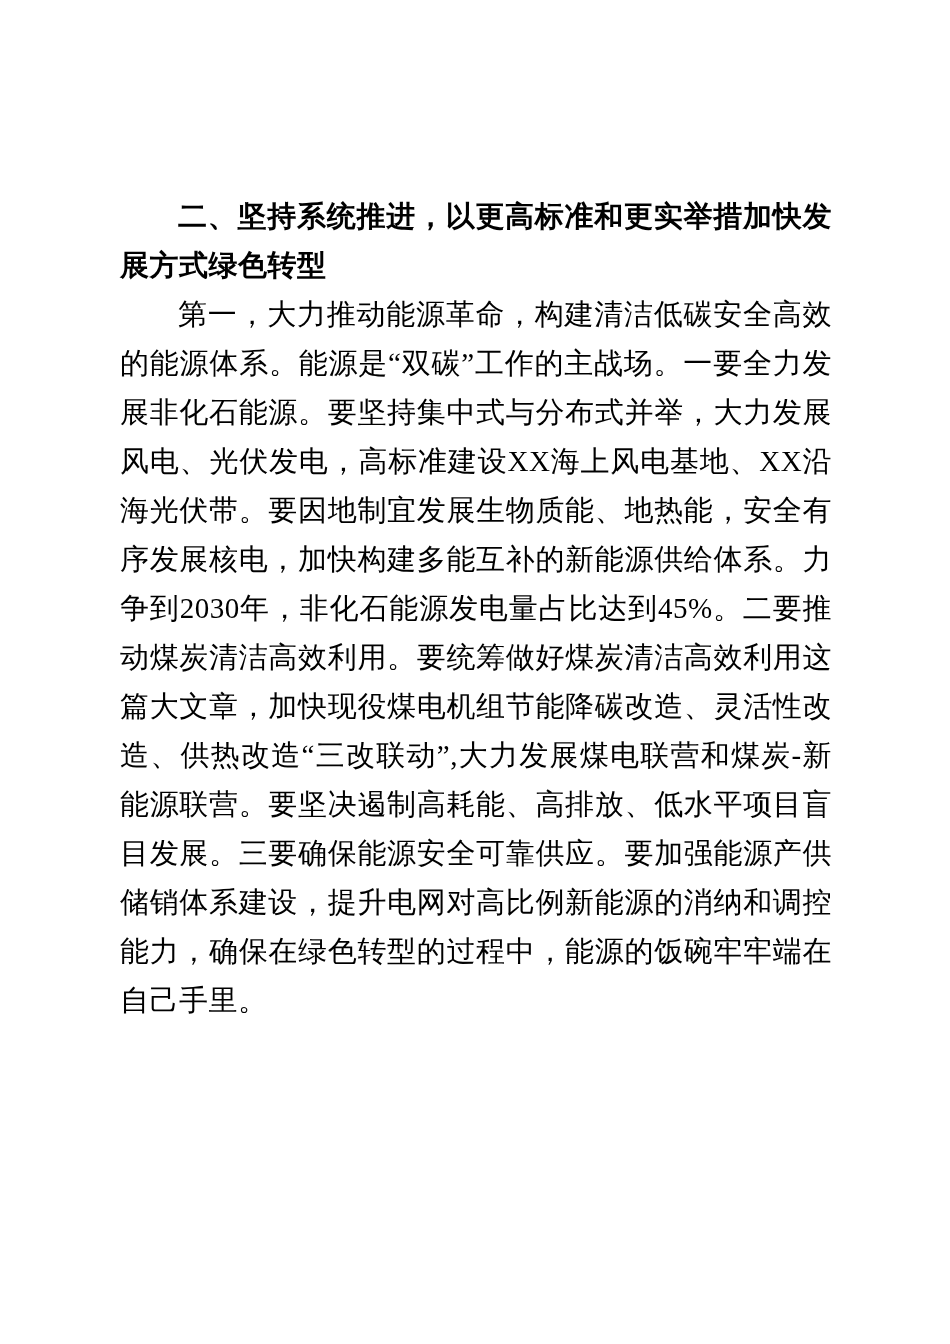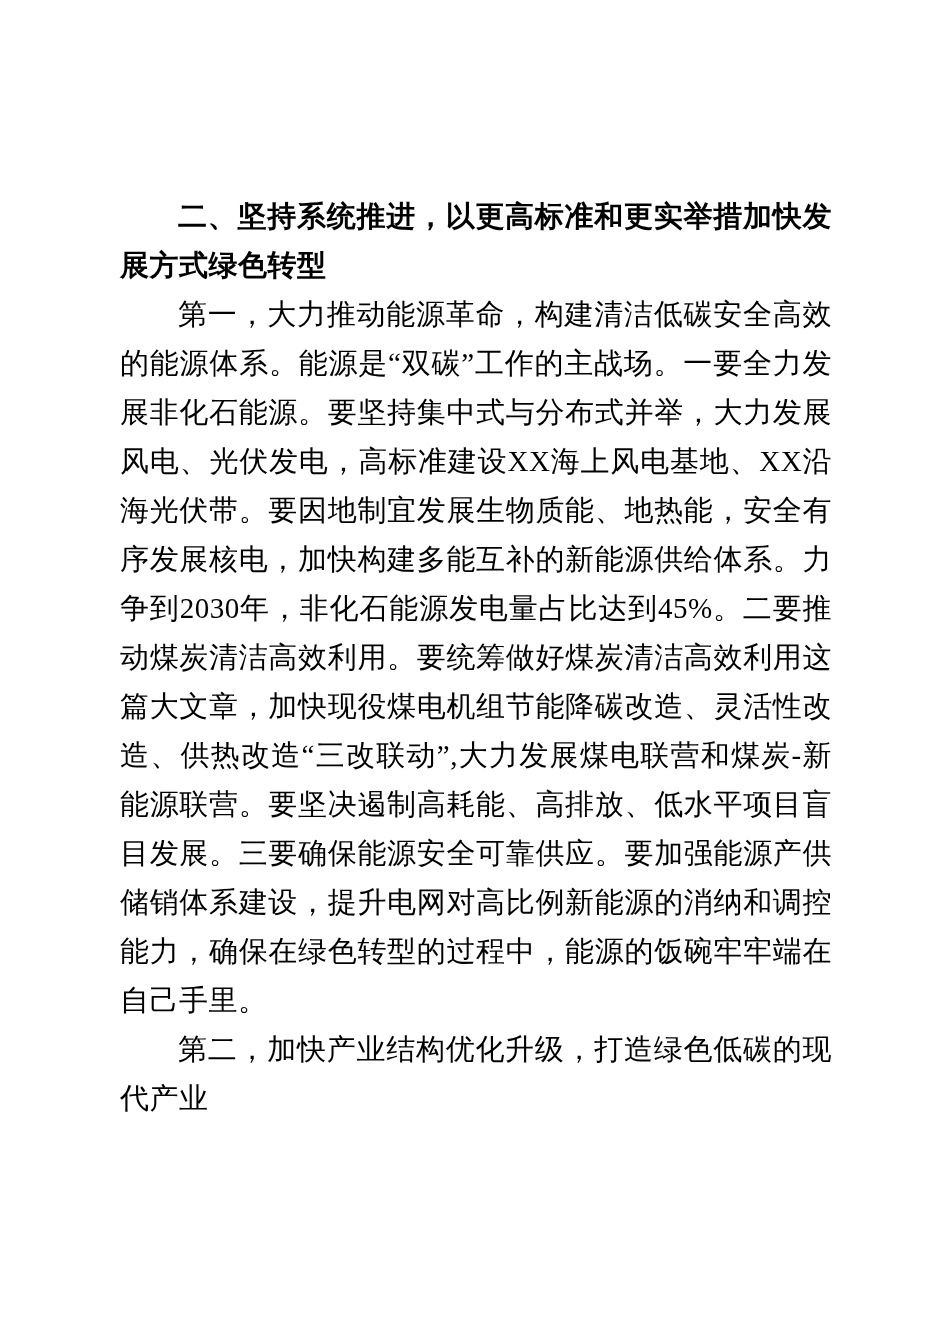--- a/index.html
+++ b/index.html
@@ -35,15 +35,14 @@
     font-weight: bold;
   }
 </style>
 </head>
 <body>
 
 <div class="page">
   <div class="doc-body">
     <p class="heading">二、坚持系统推进，以更高标准和更实举措加快发展方式绿色转型</p>
     <p>第一，大力推动能源革命，构建清洁低碳安全高效的能源体系。能源是“双碳”工作的主战场。一要全力发展非化石能源。要坚持集中式与分布式并举，大力发展风电、光伏发电，高标准建设XX海上风电基地、XX沿海光伏带。要因地制宜发展生物质能、地热能，安全有序发展核电，加快构建多能互补的新能源供给体系。力争到2030年，非化石能源发电量占比达到45%。二要推动煤炭清洁高效利用。要统筹做好煤炭清洁高效利用这篇大文章，加快现役煤电机组节能降碳改造、灵活性改造、供热改造“三改联动”,大力发展煤电联营和煤炭-新能源联营。要坚决遏制高耗能、高排放、低水平项目盲目发展。三要确保能源安全可靠供应。要加强能源产供储销体系建设，提升电网对高比例新能源的消纳和调控能力，确保在绿色转型的过程中，能源的饭碗牢牢端在自己手里。</p>
-    <p>第二，加快产业结构优化升级，打造绿色低碳的现代产业</p>
   </div>
 </div>
 
 </body></html>

